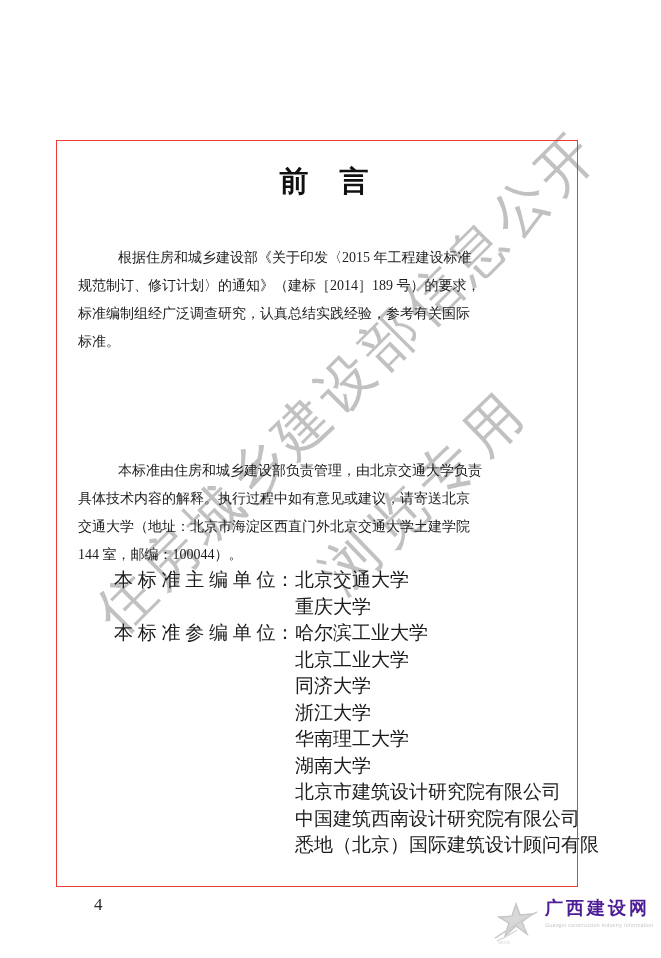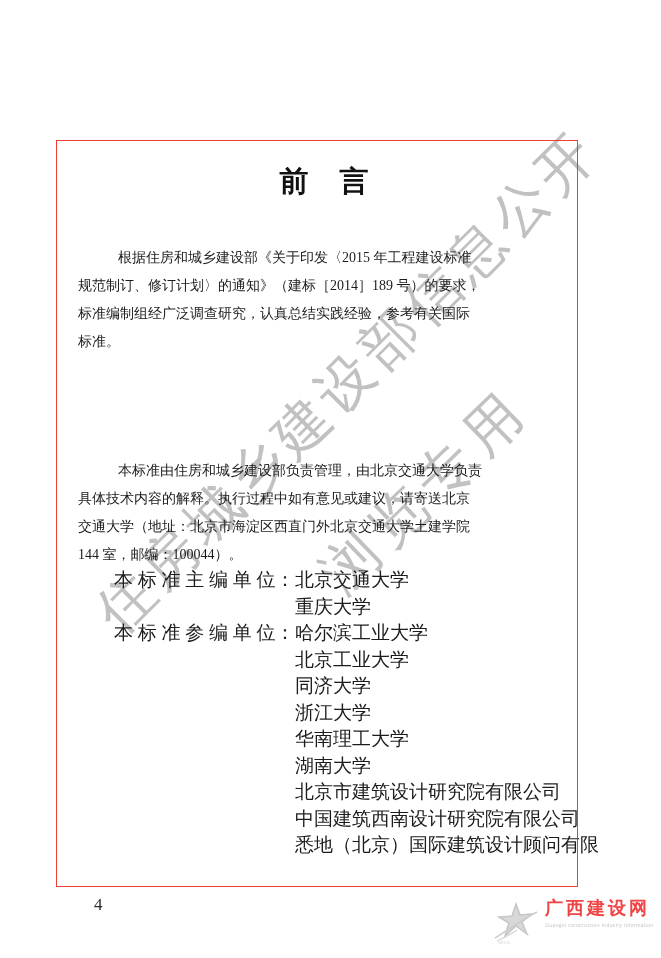--- a/index.html
+++ b/index.html
@@ -81,21 +81,21 @@
     position:absolute;
     right:8px;bottom:12px;
     display:flex;align-items:flex-start;
     z-index:2;
   }
   .logo-star{width:50px;height:48px;flex:0 0 auto;margin-top:2px;}
   .logo-texts{margin-left:4px;}
   .logo-name{
     font-size:18px;
     letter-spacing:3px;
-    color:#ef4444;
+    color:#4c1d95;
     font-weight:bold;
     font-family:Liberation Serif, serif;
   }
   .logo-tagline{
     font-size:5px;
     color:#c4c4c4;
     letter-spacing:0.4px;
     margin-top:2px;
     white-space:nowrap;
     overflow:hidden;

